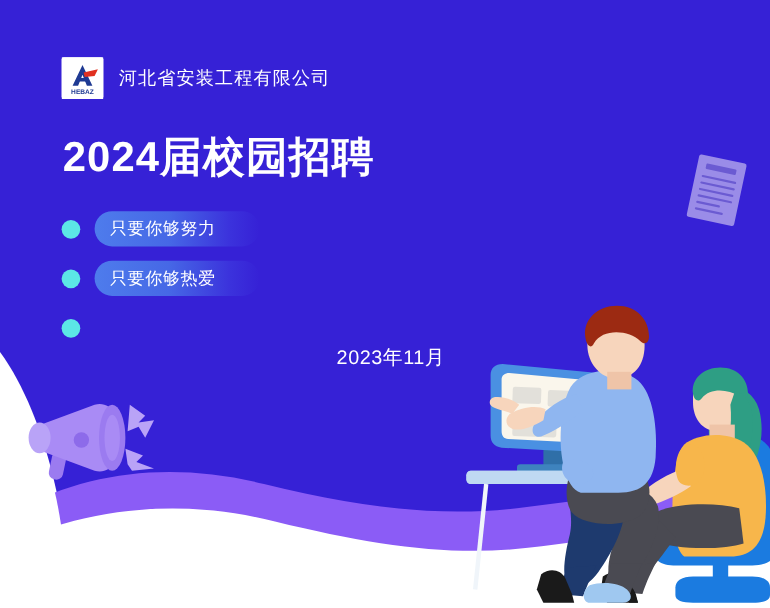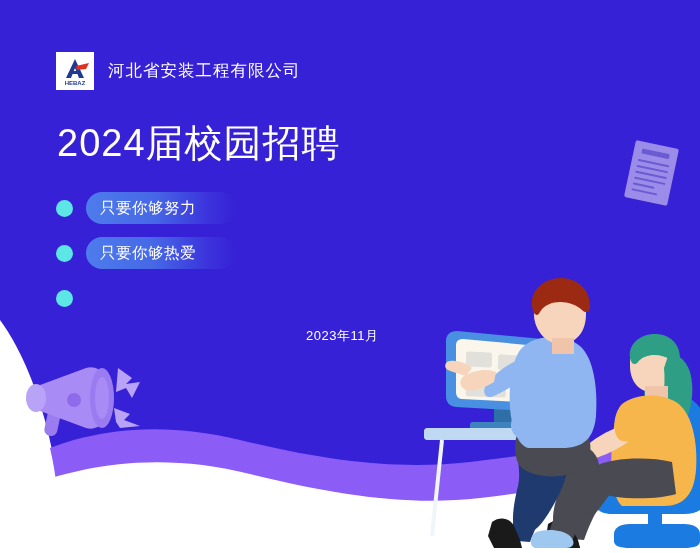--- a/index.html
+++ b/index.html
@@ -56,21 +56,21 @@
     white-space: nowrap;
     font-weight: 400;
   }
   
   .title {
     position: absolute;
     left: 57px;
     top: 123px;
     color: #ffffff;
     font-size: 38px;
-    font-weight: normal;
+    font-weight: bold;
     letter-spacing: 1px;
     white-space: nowrap;
     line-height: 1.1;
   }
   
   .bullets {
     position: absolute;
     left: 56px;
     top: 192px;
     display: flex;
@@ -103,23 +103,23 @@
   .bullet-text {
     color: #ffffff;
     font-size: 15.5px;
     letter-spacing: 0.5px;
     white-space: nowrap;
   }
   
   .date {
     position: absolute;
     left: 306px;
-    top: 327px;
-    color: #ffffff;
-    font-size: 13px;
+    top: 313px;
+    color: #ffffff;
+    font-size: 18px;
     letter-spacing: 0.5px;
     white-space: nowrap;
   }
   
   .art {
     position: absolute;
     inset: 0;
     width: 700px;
     height: 553px;
     display: block;

